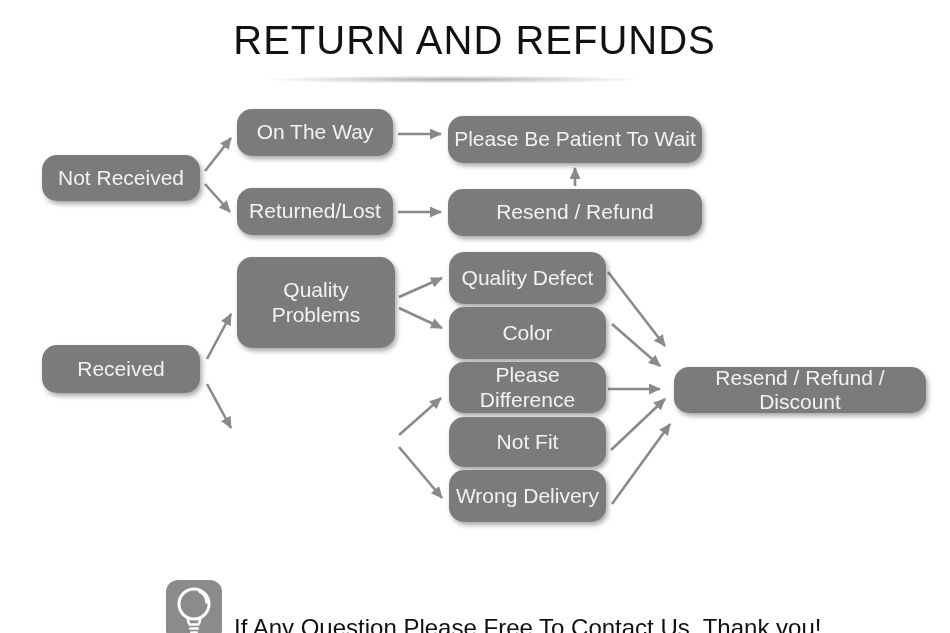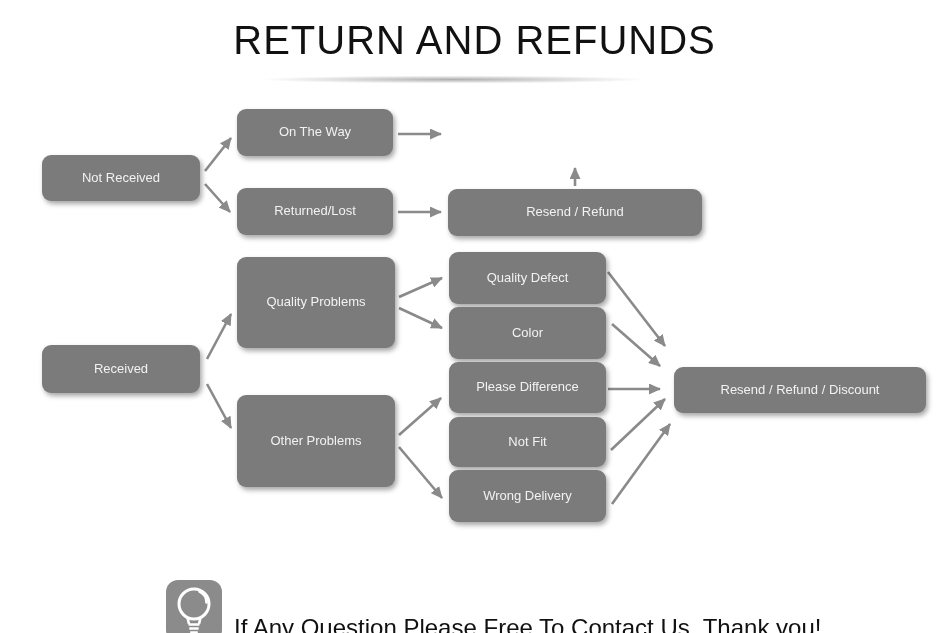--- a/index.html
+++ b/index.html
@@ -28,23 +28,23 @@
     background:radial-gradient(ellipse 50% 48% at center, rgba(110,110,110,.55), rgba(110,110,110,0) 75%);
   }
   #arrow-layer{
     position:absolute; left:0; top:0;
     pointer-events:none;
   }
   .node{
     position:absolute;
     background:var(--box_fill,#7b7b7b);
     color:var(--box_text,#f2f2f2);
-    border-radius:9px;
+    border-radius:15px;
     display:flex; align-items:center; justify-content:center;
-    font-size:13px;
+    font-size:21px;
     line-height:1.15;
     text-align:center;
     box-shadow:2px 3px 5px rgba(0,0,0,.35);
   }
   .n-not_received{left:42px;top:155px;width:158px;height:46px}
   .n-on_the_way{left:237px;top:109px;width:156px;height:47px}
   .n-returned_lost{left:237px;top:188px;width:156px;height:47px}
   .n-please_be_patient{left:448px;top:116px;width:254px;height:47px}
   .n-resend_refund{left:448px;top:189px;width:254px;height:47px}
   .n-quality_problems{left:237px;top:257px;width:158px;height:91px}
@@ -99,24 +99,24 @@
       <line x1="608" y1="272" x2="665" y2="346" stroke="#8a8a8a" stroke-width="2.6" marker-end="url(#arrowhead)"></line>
       <line x1="612" y1="324" x2="660" y2="366" stroke="#8a8a8a" stroke-width="2.6" marker-end="url(#arrowhead)"></line>
       <line x1="608" y1="389" x2="660" y2="389" stroke="#8a8a8a" stroke-width="2.6" marker-end="url(#arrowhead)"></line>
       <line x1="611" y1="450" x2="665" y2="399" stroke="#8a8a8a" stroke-width="2.6" marker-end="url(#arrowhead)"></line>
       <line x1="612" y1="504" x2="670" y2="424" stroke="#8a8a8a" stroke-width="2.6" marker-end="url(#arrowhead)"></line>
     </svg>
 
   <div class="node n-not_received">Not Received</div>
   <div class="node n-on_the_way">On The Way</div>
   <div class="node n-returned_lost">Returned/Lost</div>
+  <div class="node n-please_be_patient">Please Be Patient To Wait</div>
   <div class="node n-resend_refund">Resend / Refund</div>
   <div class="node n-quality_problems">Quality Problems</div>
   <div class="node n-received">Received</div>
-  <div class="node n-other_problems">Other Problems</div>
   <div class="node n-quality_defect">Quality Defect</div>
   <div class="node n-damage">Color</div>
   <div class="node n-color_difference">Please Difference</div>
   <div class="node n-not_fit">Not Fit</div>
   <div class="node n-wrong_delivery">Wrong Delivery</div>
   <div class="node n-resend_refund_discount">Resend / Refund / Discount</div>
 
   <div class="footer">
     <svg class="footer-icon" viewBox="0 0 56 62">
       <rect x="0" y="0" width="56" height="62" rx="12" fill="#8b8b8b" class="icon-bg"></rect>

